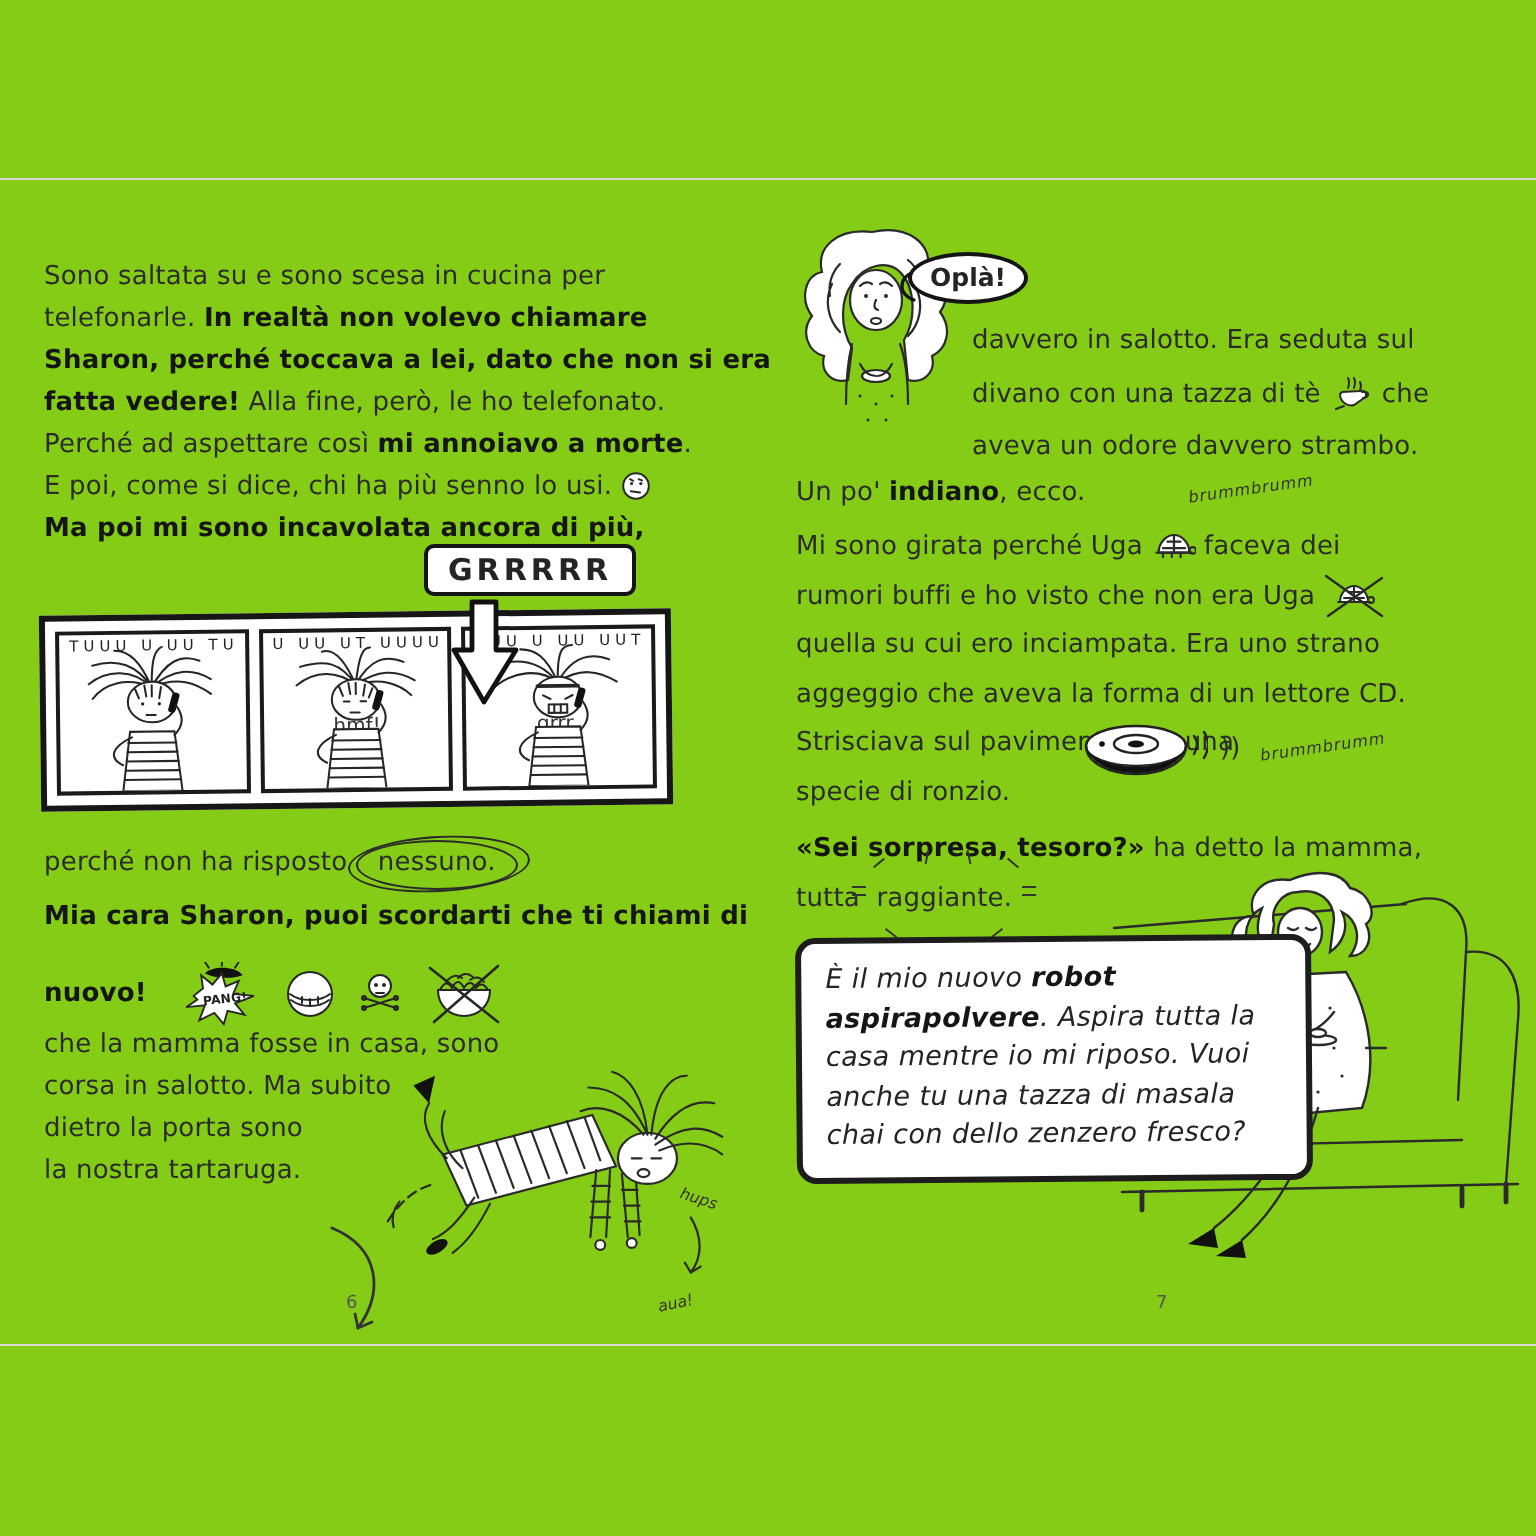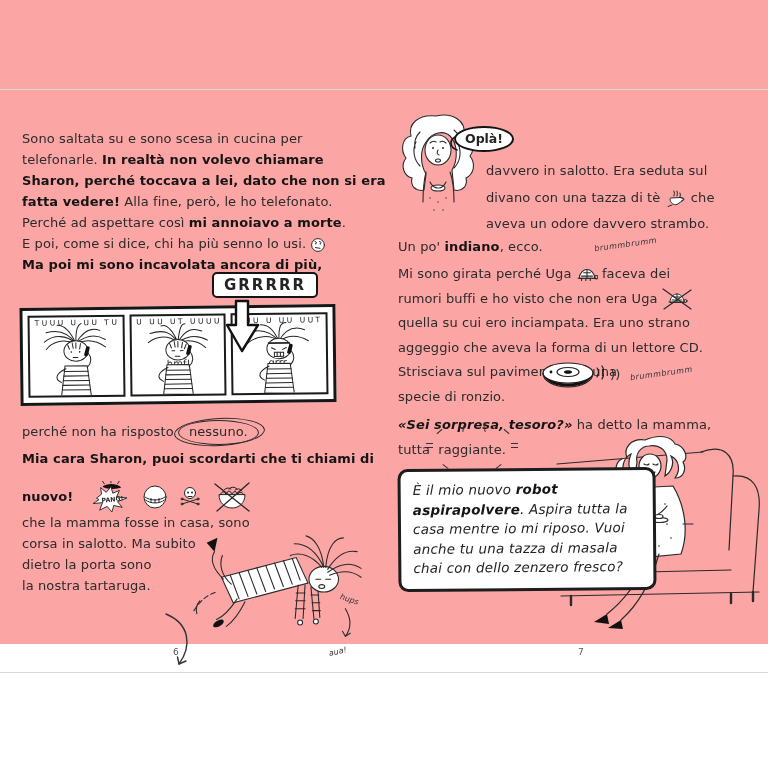--- a/index.html
+++ b/index.html
@@ -1,18 +1,18 @@
 <!DOCTYPE html>
 <html><head>
 <meta charset="utf-8">
 <style>
   html,body{margin:0;padding:0;background:#ffffff;}
   body{width:768px;height:768px;overflow:hidden;
        font-family:"DejaVu Sans","Liberation Sans",sans-serif;color:#242424;}
-  .spread{position:relative;width:768px;height:644px;background:#fca5a5;}
+  .spread{position:relative;width:768px;height:768px;background:#84cc16;}
   .edge{position:absolute;left:0;right:0;height:1px;background:#d8d8d2;}
   .abs{position:absolute;}
   .hand{font-size:13px;line-height:21px;letter-spacing:.1px;color:#2b2b2b;}
   .hand .b, .b{font-weight:700;color:#151515;}
   .nowrap{white-space:nowrap;}
   .pagenum{font-size:9px;color:#555;}
   
   .grr{border:2.5px solid #141414;border-radius:5px;background:#fff;
        font-weight:700;font-size:15px;letter-spacing:2px;padding:2px 10px;}
   
@@ -312,21 +312,21 @@
           <circle cx="11" cy="14" r="1.4" fill="#111" stroke="none"></circle>
           <path d="M57 10 q3 4 0 9"></path>
           <path d="M62 8 q4 6 0 13"></path>
         </g>
       </svg>
       <span class="abs hand" style="left:212px;top:102px">))</span>
       <div class="abs tiny-hand" style="left:232px;top:100px;transform:rotate(-8deg)">brummbrumm</div>
     </div>
 
     <div class="abs hand" style="left:14px;top:322px;line-height:25px">
-      <div class="nowrap"><span class="b" style="font-style:italic">«Sei sorpresa, tesoro?»</span><span> ha detto la mamma,</span></div>
+      <div class="nowrap"><span class="b" style="">«Sei sorpresa, tesoro?»</span><span> ha detto la mamma,</span></div>
       <div class="nowrap"><span>tutta </span><span class="rays"><i></i><i></i><i></i><i></i><i></i><i></i><i></i><i></i><i></i><i></i><span>raggiante.</span></span></div>
     </div>
 
     <div class="abs saybox" style="left:14px;top:378px">
       <span>È il mio nuovo </span><span class="b">robot aspirapolvere</span><span>. Aspira tutta la casa mentre io mi riposo. Vuoi anche tu una tazza di masala chai con dello zenzero fresco?</span>
     </div>
 
     <svg class="abs" style="left:169px;top:338px;z-index:1" width="215" height="214" viewBox="0 0 215 214">
       <g stroke="#2a2a2a" stroke-width="1.2" fill="none" stroke-linecap="round">
         <path d="M4 36 L150 24"></path>

